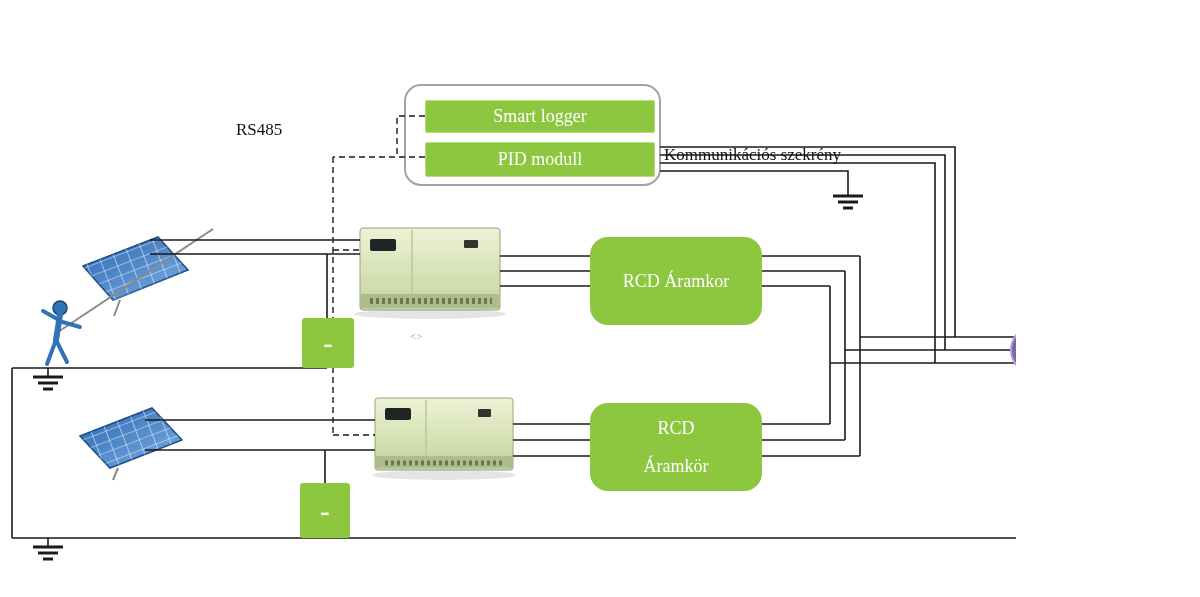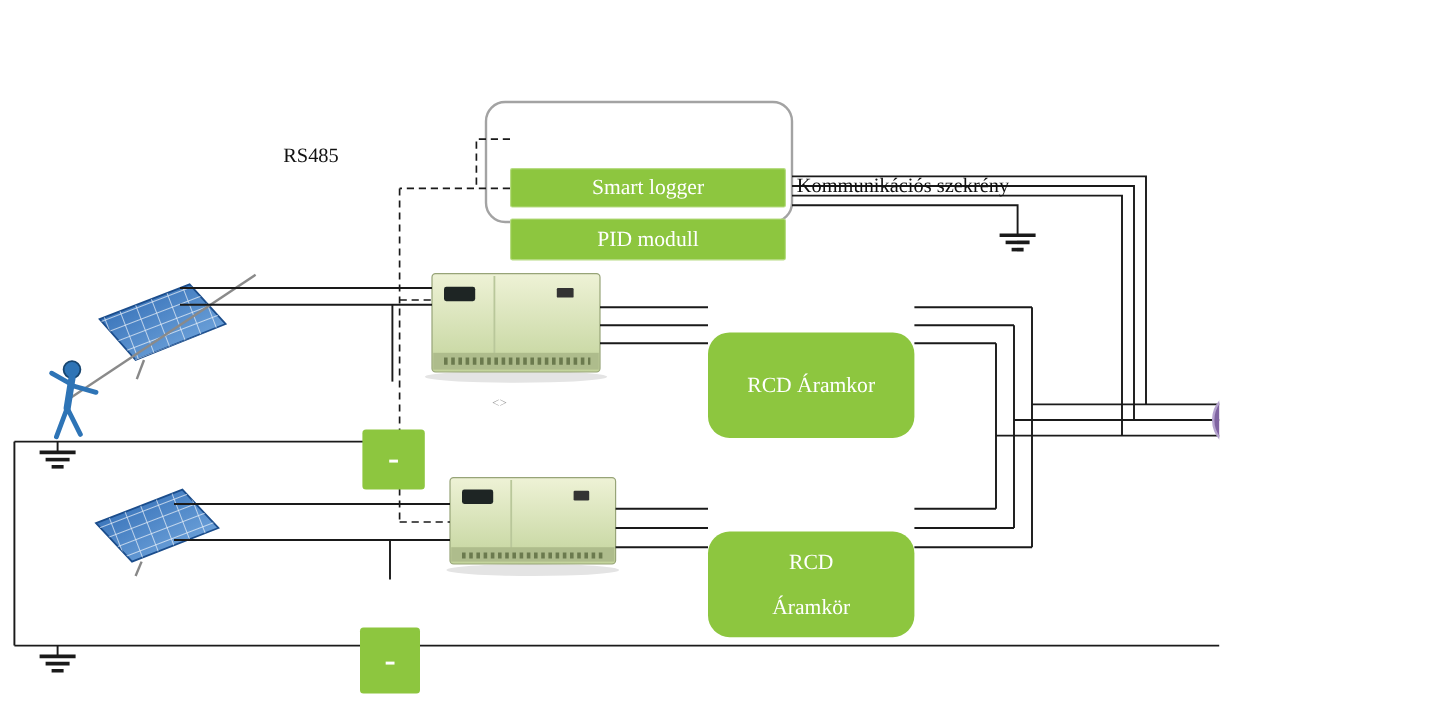--- a/index.html
+++ b/index.html
@@ -1,21 +1,21 @@
 <!DOCTYPE html>
 <html style="--box_green: #8DC63F; --transformer_purple: #8064A2; --line_black: #1a1a1a;"><head>
 <meta charset="utf-8">
 <style>
   html,body{margin:0;padding:0;background:#fff;}
   .stage{
     position:relative;width:1016px;height:597px;background:#ffffff;overflow:hidden;
     font-family:Liberation Serif, serif;
   }
   .stage svg{position:absolute;left:0;top:0;z-index:1;}
-  .abs{position:absolute;z-index:2;margin-top:40px;}
+  .abs{position:absolute;z-index:2;}
   .greenbox{
     background:var(--box_green,#8DC63F);
     color:#fff;display:flex;align-items:center;justify-content:center;
     text-align:center;border:1px solid #b7dc83;box-sizing:border-box;
   }
   .greenbox.sq{border-radius:2px;font-size:18px;}
   .greenbox.round{border-radius:18px;font-size:18px;flex-direction:column;line-height:1.25;border:none;}
   .greenbox.minus{border-radius:3px;font-size:28px;font-weight:bold;border:none;}
   .lbl{position:absolute;z-index:2;color:#111;font-size:17px;white-space:nowrap;}
   .artifact{position:absolute;z-index:2;color:#9a9a9a;font-size:11px;}

